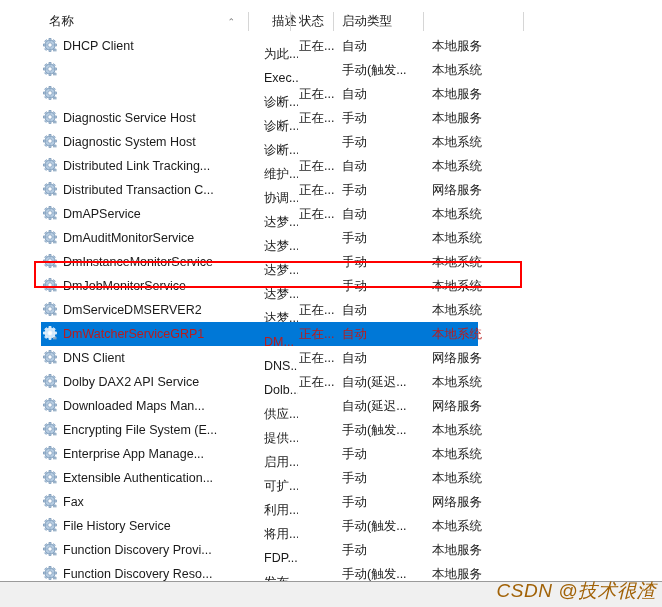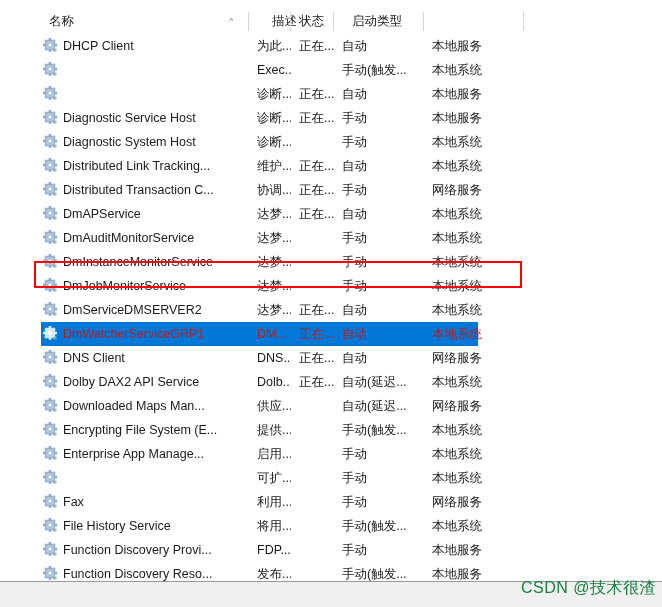--- a/index.html
+++ b/index.html
@@ -99,21 +99,21 @@
     top: 0;
     height: 24px;
     line-height: 24px;
     font-size: 12.5px;
     white-space: nowrap;
     overflow: hidden;
     box-sizing: border-box;
     padding-left: 8px;
   }
   .row .c-name    { left: 41px;  width: 208px; padding-left: 22px; }
-  .row .c-desc    { left: 249px; width: 42px; }
+  .row .c-desc    { left: 256px; width: 42px; margin-top: 8px; }
   .row .c-state   { left: 291px; width: 43px; }
   .row .c-startup { left: 334px; width: 90px; }
   .row .c-logon   { left: 424px; width: 100px; }
 
   
   .gear-icon {
     position: absolute;
     left: 43px;
     top: 4px;
     width: 16px;
@@ -160,42 +160,43 @@
     width: 662px;
     height: 25px;
     background: #f0f0f0;
   }
 
   
   #watermark {
     position: absolute;
     right: 6px;
     top: 578px;
-    font-size: 16px;
-    color: #15803d;
+    font-size: 19px;
+    color: #a16207;
     letter-spacing: 0.5px;
     white-space: nowrap;
     font-family: "Liberation Sans", "DejaVu Sans", sans-serif;
+    font-style: italic;
   }
 </style>
 </head>
 <body>
 
 <div id="tab-stub"></div>
 <div id="tab-stub-slant"></div>
 
 <div id="listview">
 
   <div id="header-row">
       <div class="hdr" style="left: 41px; width: 208px;"><span>名称</span><span class="sort-caret">⌃</span></div>
       <div class="hdr" style="left: 249px; width: 42px; margin-left: 15px;"><span>描述</span></div>
       <div class="hdr-sep" style="left: 248px;"></div>
       <div class="hdr" style="left: 291px; width: 43px;"><span>状态</span></div>
       <div class="hdr-sep" style="left: 290px;"></div>
-      <div class="hdr" style="left: 344px; width: 90px;"><span>启动类型</span></div>
+      <div class="hdr" style="left: 334px; width: 90px;"><span>启动类型</span></div>
       <div class="hdr-sep" style="left: 333px;"></div>
       <div class="hdr-sep" style="left: 423px;"></div>
       <div class="hdr-sep" style="left: 523px;"></div>
     </div>
 
   <div id="rows">
       <div class="row">
         <span class="gear-icon"><svg width="16" height="16" viewBox="0 0 16 16">
             <g fill="#b9cfe4" stroke="#7f9cba" stroke-width="0.8">
               <circle cx="7" cy="7" r="5.1"></circle>
@@ -599,20 +600,21 @@
               <rect x="0.5" y="6.1" width="2.4" height="1.8"></rect>
               <rect x="11.1" y="6.1" width="2.4" height="1.8"></rect>
               <rect x="1.9" y="2.2" width="2.2" height="1.7" transform="rotate(-45 3 3)"></rect>
               <rect x="9.9" y="10.2" width="2.2" height="1.7" transform="rotate(-45 11 11)"></rect>
               <rect x="9.9" y="2.2" width="2.2" height="1.7" transform="rotate(45 11 3)"></rect>
               <rect x="1.9" y="10.2" width="2.2" height="1.7" transform="rotate(45 3 11)"></rect>
             </g>
             <circle cx="7" cy="7" r="2.2" fill="#ffffff" stroke="#7f9cba" stroke-width="0.8"></circle>
             <path d="M10 11 l3.6 0 l0 2.4 l-3.6 0 z" fill="#8fa9c2" opacity="0.85"></path>
           </svg></span>
+        <div class="cell c-name">Extensible Authentication...</div>
         <div class="cell c-desc">可扩...</div>
         <div class="cell c-state"></div>
         <div class="cell c-startup">手动</div>
         <div class="cell c-logon">本地系统</div>
       </div>
       <div class="row">
         <span class="gear-icon"><svg width="16" height="16" viewBox="0 0 16 16">
             <g fill="#b9cfe4" stroke="#7f9cba" stroke-width="0.8">
               <circle cx="7" cy="7" r="5.1"></circle>
               <rect x="6.1" y="0.5" width="1.8" height="2.4"></rect>

